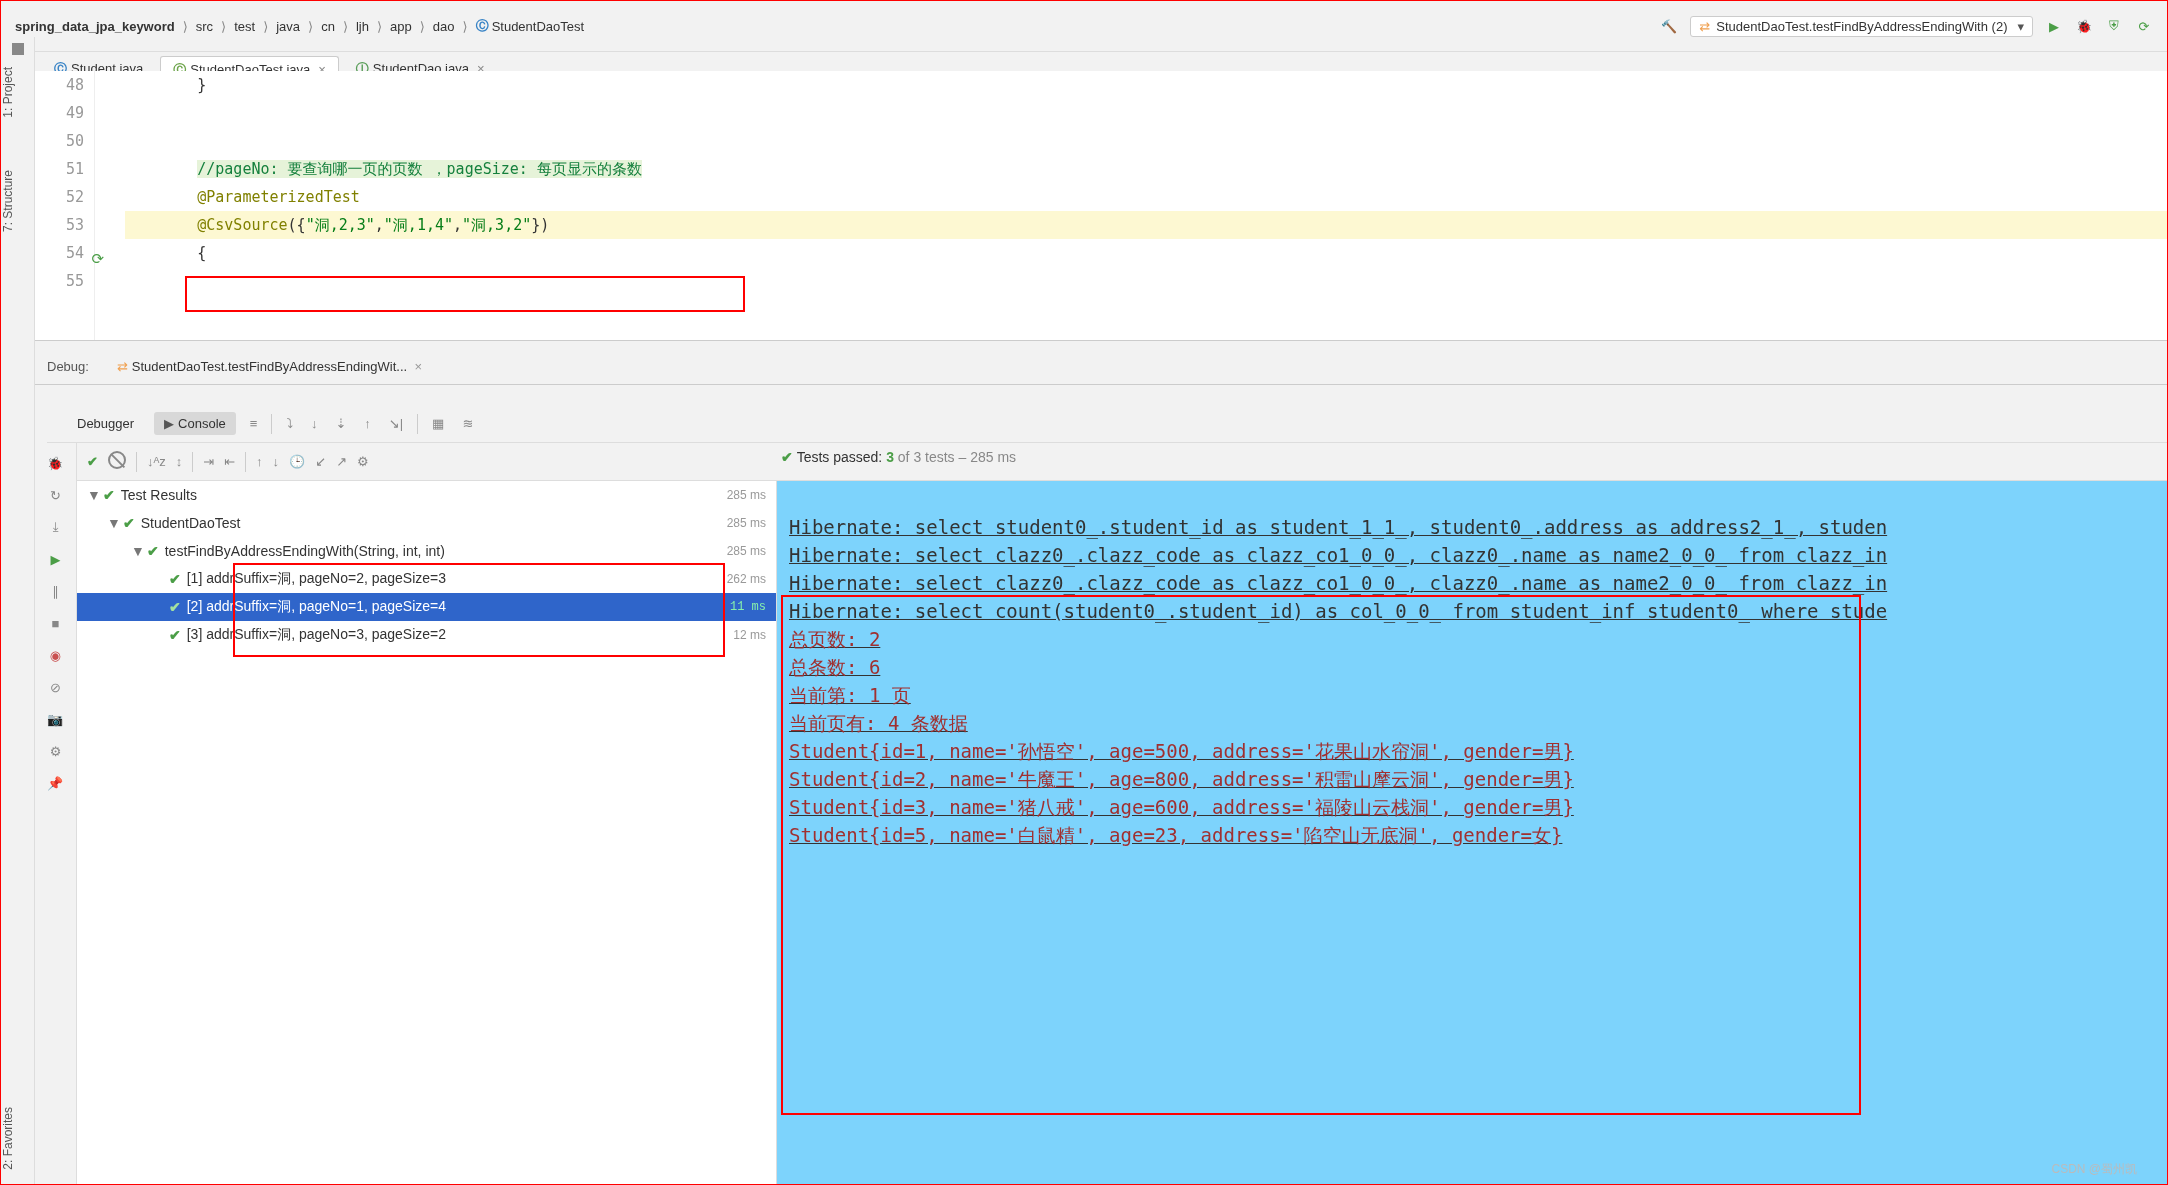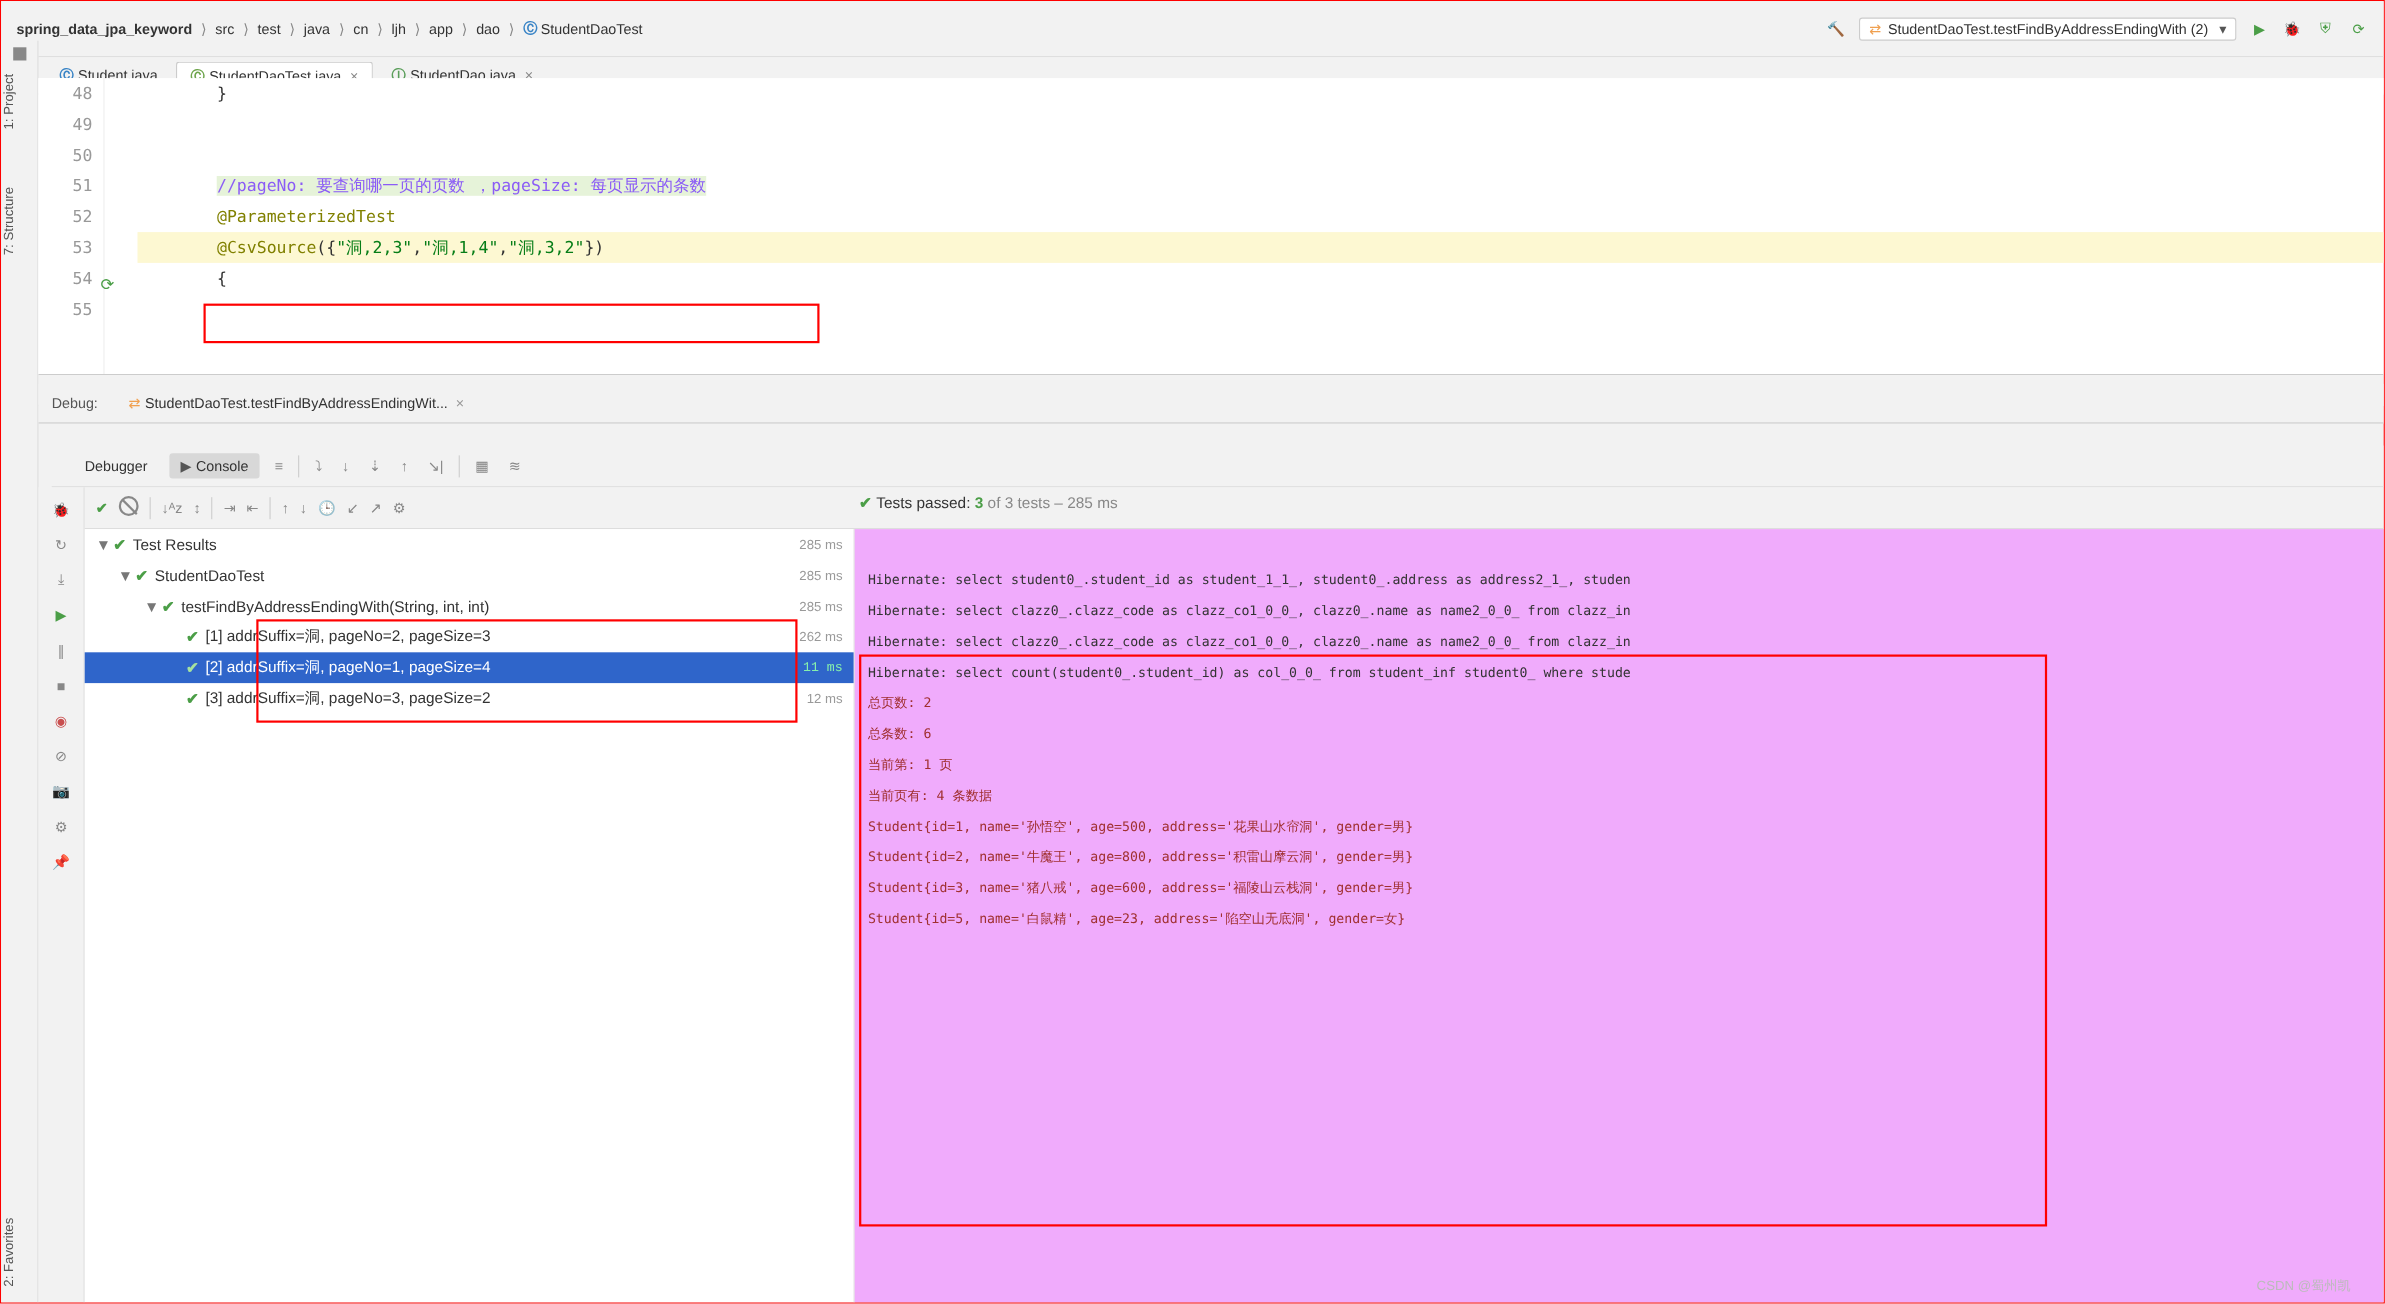--- a/index.html
+++ b/index.html
@@ -27,21 +27,21 @@
 .gutter div { height:28px; line-height:28px; }
 .gline { position:relative; }
 .gline .gicon { position:absolute; right:-20px; top:6px; width:16px; height:16px; }
 .code { flex:1; font-family:Consolas,monospace; font-size:15px; line-height:28px; padding-left:30px; position:relative; }
 .code .ln { height:28px; white-space:pre; }
 .code .hi-green { background:#e6f3d9; display:inline; }
 .code .anno { color:#808000; }
 .code .kw { color:#0033b3; font-weight:700; }
 .code .str { color:#067d17; }
 .code .fn { color:#00627a; }
-.code .cm { color:#8b5cf6; font-style:normal; }
+.code .cm { color:#15803d; font-style:normal; }
 .code .hi-yellow-row { background:#fdf8d2; display:block; }
 .red-box1 { position:absolute; border:2px solid red; z-index:50; }
 .navigator { background:#f2f2f2; padding:6px 40px 6px 60px; border-bottom:1px solid #ddd; color:#555; font-size:13px; position:absolute; left:34px; right:0; top:340px; height:28px; }
 .navigator .sep2::after { content:"⟩"; margin:0 6px; color:#aaa; }
 .debug-bar { position:absolute; left:34px; right:0; top:348px; height:36px; background:#f2f2f2; border-bottom:1px solid #ccc; display:flex; align-items:center; padding:0 12px; }
 .debug-bar .lbl { color:#555; margin-right:20px; }
 .debug-bar .dtab { display:flex; align-items:center; padding:4px 8px; cursor:pointer; }
 .debug-bar .orange-arrows { color:#f0a050; margin-right:4px;}
 .debug-tools { position:absolute; left:46px; right:0; top:404px; height:38px; background:#f2f2f2; border-bottom:1px solid #ddd; display:flex; align-items:center; padding:0 20px; gap:10px; }
 .debug-tools .tbtn { padding:4px 10px; cursor:pointer; }
@@ -64,21 +64,21 @@
 .tree-row { display:flex; align-items:center; height:28px; padding-left:10px; cursor:pointer; }
 .tree-row .tog { color:#777; width:16px; }
 .tree-row .chk { color:#4b9e47; margin-right:6px; font-weight:700; }
 .tree-row .ms { position:absolute; right:10px; color:#999; font-size:12px; }
 .tree-row.d1 { padding-left:30px; }
 .tree-row.d2 { padding-left:54px; }
 .tree-row.d3 { padding-left:92px; }
 .tree-row.sel { background:#2f65ca; color:#fff; }
 .tree-row.sel .chk { color:#a5e29f; }
 .tree-row.sel .ms { color:#86efac;font-family:Liberation Mono, monospace; }
-.console-panel { position:absolute; left:776px; top:480px; right:0; bottom:0; background:#f0abfc; font-family:Consolas,monospace; font-size:12px; line-height:28px; padding:4px 12px; white-space:pre; overflow:hidden; }
+.console-panel { position:absolute; left:776px; top:480px; right:0; bottom:0; background:#7dd3fc; font-family:Consolas,monospace; font-size:19px; line-height:28px; padding:4px 12px; white-space:pre; overflow:hidden;text-decoration:underline; }
 .console-panel .dark { color:#333; }
 .console-panel .red { color:#a03030; }
 .red-box-console { position:absolute; border:2px solid red; }
 .watermark { position:absolute; bottom:6px; right:30px; color:#bbb; font-size:12px; }
 </style>
 </head>
 <body>
 
 <div class="nav-bar">
   <span class="crumb bold">spring_data_jpa_keyword</span>

